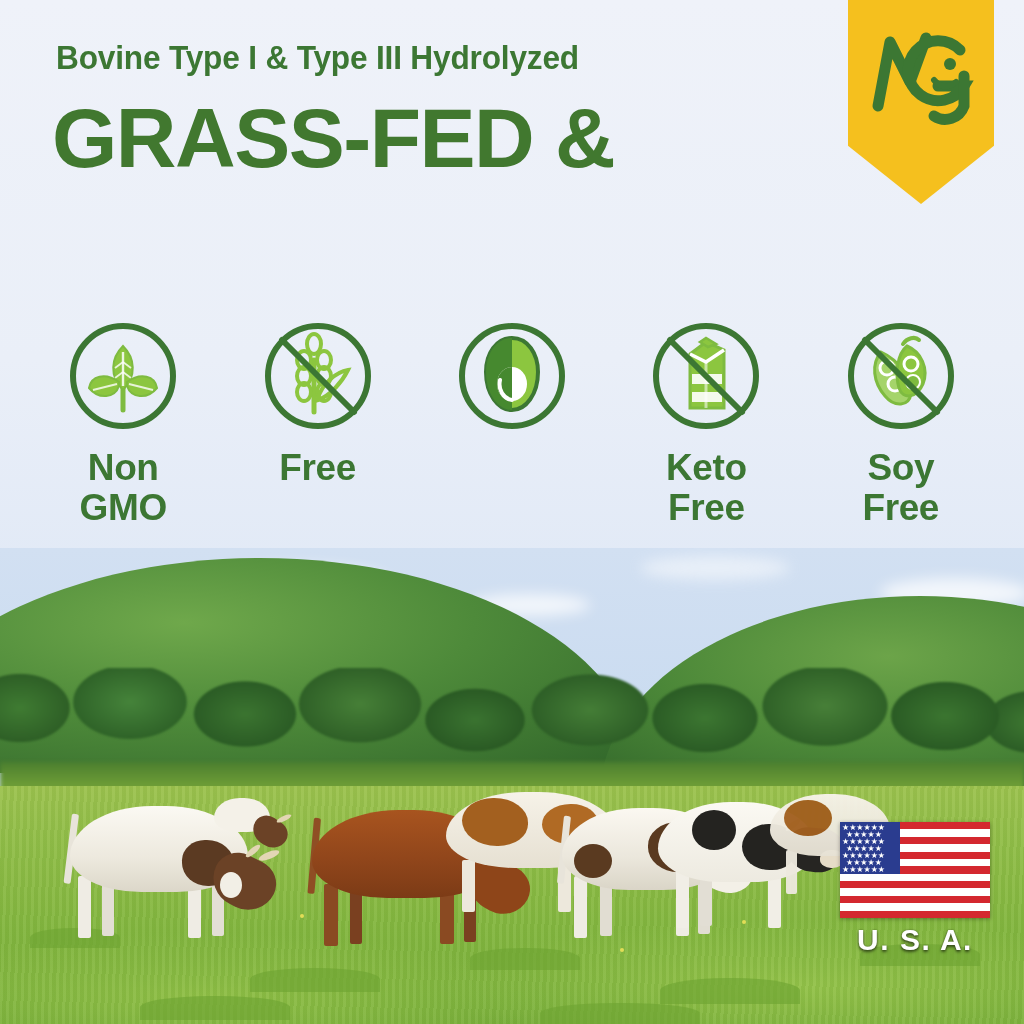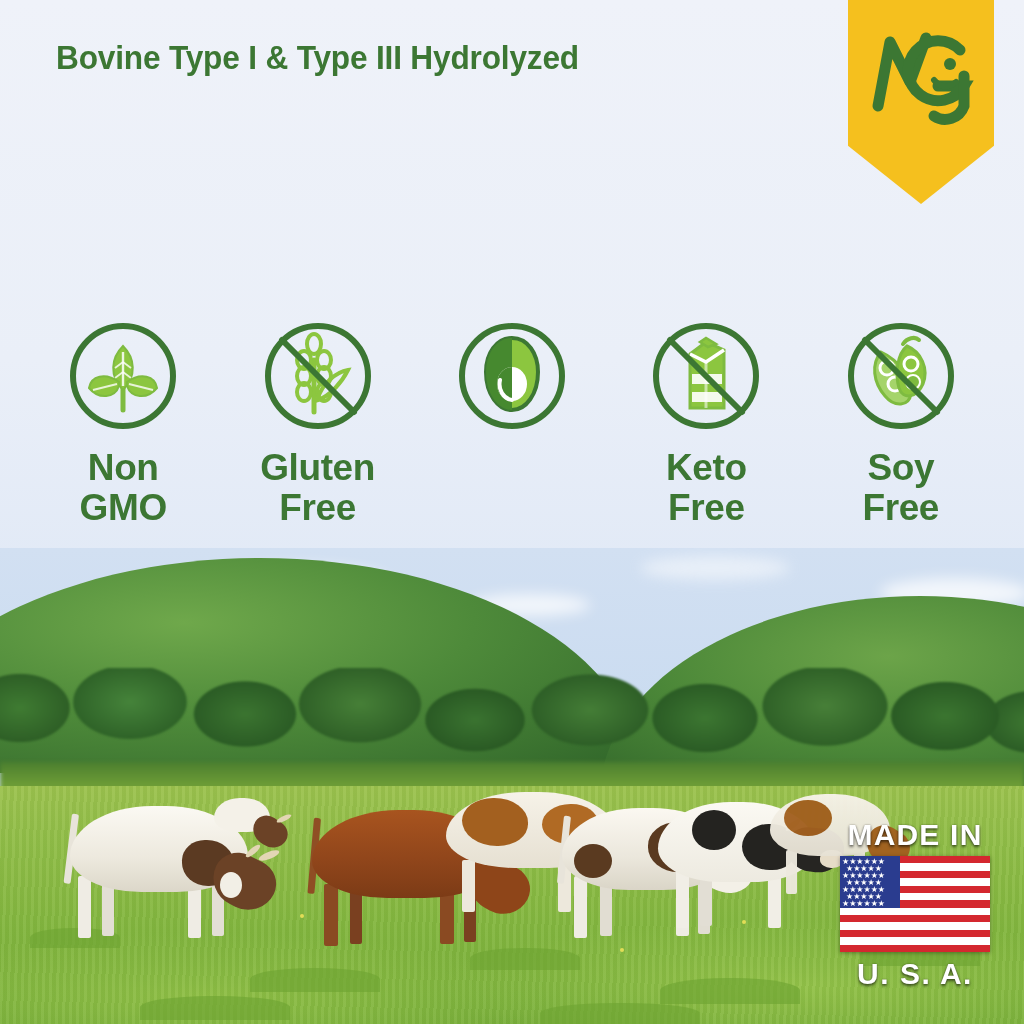--- a/index.html
+++ b/index.html
@@ -201,20 +201,21 @@
     <svg width="108" height="108" viewBox="0 0 108 108">
       <path d="M10 86 L22 22 L42 62 L58 18" stroke="#3C7733" stroke-width="11" fill="none" stroke-linecap="round" stroke-linejoin="round"></path>
       <path d="M92 30 A30 30 0 1 0 96 66 L70 66" stroke="#3C7733" stroke-width="11" fill="none" stroke-linecap="round"></path>
       <path d="M96 56 L96 86 A20 20 0 0 1 66 96" stroke="#3C7733" stroke-width="11" fill="none" stroke-linecap="round"></path>
       <circle cx="82" cy="44" r="6" fill="#3C7733"></circle>
       <path d="M66 60 q10 12 22 2" stroke="#3C7733" stroke-width="6" fill="none" stroke-linecap="round"></path>
     </svg>
   </div>
 
   <div class="kicker">Bovine Type I &amp; Type III Hydrolyzed</div>
+  <div class="h1 h1a">GRASS-FED &amp;</div>
 
   <div class="badges">
 
     <div class="badge">
       <svg class="ico" viewBox="0 0 112 112">
         <circle cx="56" cy="56" r="50" fill="none" stroke="#3C7733" stroke-width="6"></circle>
         <path d="M56 90 L56 44" stroke="#7EBB40" stroke-width="5" stroke-linecap="round"></path>
         <path d="M56 26 C44 38 42 56 56 70 C70 56 68 38 56 26 Z" fill="#8CC63F" stroke="#7EBB40" stroke-width="2"></path>
         <path d="M56 32 L56 66" stroke="#FFFFFF" stroke-width="2.4" opacity=".85"></path>
         <path d="M56 42 L48 48 M56 42 L64 48 M56 52 L48 58 M56 52 L64 58" stroke="#FFFFFF" stroke-width="1.8" opacity=".8" fill="none"></path>
@@ -237,21 +238,20 @@
         <ellipse cx="42" cy="40" rx="7" ry="9" fill="none" stroke="#8CC63F" stroke-width="4"></ellipse>
         <ellipse cx="62" cy="40" rx="7" ry="9" fill="none" stroke="#8CC63F" stroke-width="4"></ellipse>
         <ellipse cx="42" cy="56" rx="7" ry="9" fill="none" stroke="#8CC63F" stroke-width="4"></ellipse>
         <ellipse cx="62" cy="56" rx="7" ry="9" fill="none" stroke="#8CC63F" stroke-width="4"></ellipse>
         <ellipse cx="42" cy="72" rx="7" ry="9" fill="none" stroke="#8CC63F" stroke-width="4"></ellipse>
         <ellipse cx="62" cy="72" rx="7" ry="9" fill="none" stroke="#8CC63F" stroke-width="4"></ellipse>
         <path d="M56 80 C68 76 80 62 86 50 C74 52 60 64 56 78 Z" fill="none" stroke="#8CC63F" stroke-width="4"></path>
         <line x1="20" y1="20" x2="92" y2="92" stroke="#3C7733" stroke-width="6" stroke-linecap="round"></line>
       </svg>
       <div class="lbl">
-        <div>Gluten</div>
         <div>Free</div>
       </div>
     </div>
 
     <div class="badge">
       <svg class="ico" viewBox="0 0 112 112">
         <circle cx="56" cy="56" r="50" fill="none" stroke="#3C7733" stroke-width="6"></circle>
         <path d="M56 18 C40 18 30 34 30 52 C30 74 42 90 56 90 C70 90 82 74 82 52 C82 34 72 18 56 18 Z" fill="#8CC63F" stroke="#3C7733" stroke-width="4"></path>
         <path d="M56 18 C40 18 30 34 30 52 C30 74 42 90 56 90 Z" fill="#46892F"></path>
         <ellipse cx="56" cy="64" rx="15" ry="17" fill="#FFFFFF"></ellipse>
@@ -290,21 +290,20 @@
         <line x1="20" y1="20" x2="92" y2="92" stroke="#3C7733" stroke-width="6" stroke-linecap="round"></line>
       </svg>
       <div class="lbl">
         <div>Soy</div>
         <div>Free</div>
       </div>
     </div>
   </div>
 
   <div class="usa">
-    <div class="t">MADE IN</div>
     <div class="flag">
       <div class="stripes"></div>
       <div class="canton">
         <div class="st" style="left:2px;top:2px;">★★★★★★</div>
         <div class="st" style="left:6px;top:9px;">★★★★★</div>
         <div class="st" style="left:2px;top:16px;">★★★★★★</div>
         <div class="st" style="left:6px;top:23px;">★★★★★</div>
         <div class="st" style="left:2px;top:30px;">★★★★★★</div>
         <div class="st" style="left:6px;top:37px;">★★★★★</div>
         <div class="st" style="left:2px;top:44px;">★★★★★★</div>

